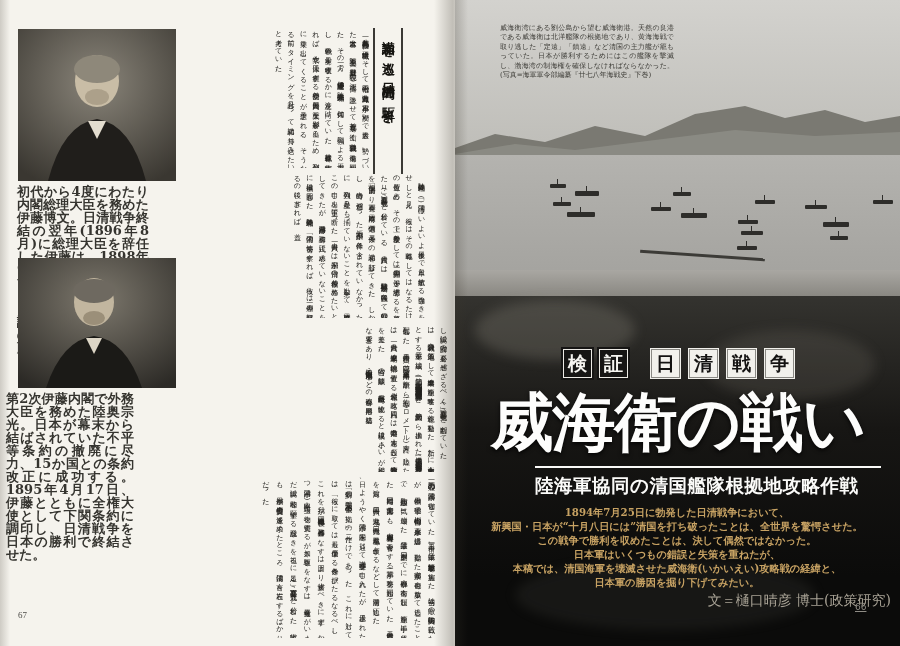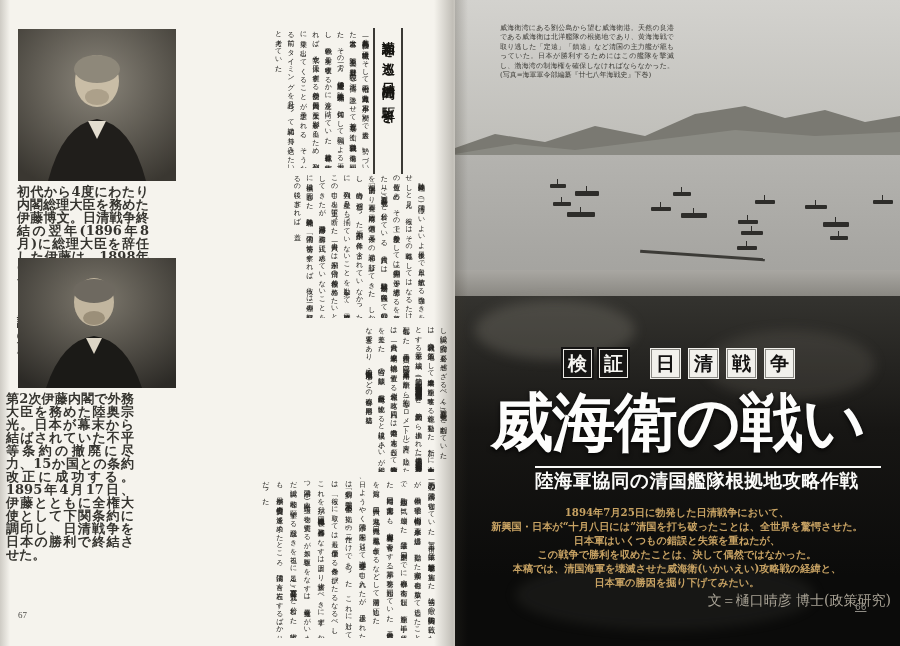--- a/index.html
+++ b/index.html
@@ -52,21 +52,21 @@
   .kicker-row{position:absolute;top:349px;left:108px;display:flex;gap:7px;}
   .kicker-row2{position:absolute;top:349px;left:196px;display:flex;gap:9px;}
   .kbox{width:27px;height:27px;display:flex;align-items:center;justify-content:center;
         font-size:19px;font-weight:bold;}
   .k-dark{background:#161514;color:#f5f4f0;border:1px solid #eceae5;box-shadow:0 0 0 2px #161514;}
   .k-light{background:#f2f1ec;color:#141312;border:1px solid #8a8984;box-shadow:0 0 0 1px #f2f1ec;}
   .main-title{position:absolute;left:4px;top:380px;width:438px;text-align:center;
               font-size:63px;font-weight:bold;color:#fdfdfc;letter-spacing:-1px;
               text-shadow:0 2px 4px rgba(0,0,0,.8);white-space:nowrap;}
   .subtitle{position:absolute;left:80px;top:466px;width:346px;border-top:2px solid #fafaf8;
-            font-size:18.5px;font-weight:bold;color:#fbfbf9;letter-spacing:.5px;
+            padding-top:5px;font-size:18.5px;font-weight:bold;color:#fbfbf9;letter-spacing:.5px;
             white-space:nowrap;}
   .lead{position:absolute;left:8px;top:506px;width:428px;text-align:center;
         font-size:10.2px;font-weight:bold;color:#c7a263;line-height:13.9px;}
   .credit{position:absolute;left:8px;top:592px;width:428px;text-align:right;
           font-size:14px;color:#a9a396;}
   .pagenum-right{position:absolute;left:400px;top:602px;font-size:9px;color:#8f8c85;
                  font-family:"DejaVu Sans","Liberation Sans",sans-serif;text-decoration:underline;}
 
   
   .gutter{position:absolute;left:434px;top:0;width:34px;height:646px;
@@ -175,22 +175,22 @@
       <div class="kbox k-light">争</div>
     </div>
 
     <div class="main-title">威海衛の戦い</div>
 
     <div class="subtitle">陸海軍協同の清国艦隊根拠地攻略作戦</div>
 
     <div class="lead">
       <div>1894年7月25日に勃発した日清戦争において、</div>
       <div>新興国・日本が“十月八日には”清国を打ち破ったことは、全世界を驚愕させた。</div>
+      <div>この戦争で勝利を収めたことは、決して偶然ではなかった。</div>
       <div>日本軍はいくつもの錯誤と失策を重ねたが、</div>
-      <div>この戦争で勝利を収めたことは、決して偶然ではなかった。</div>
       <div>本稿では、清国海軍を壊滅させた威海衛(いかいえい)攻略戦の経緯と、</div>
       <div>日本軍の勝因を掘り下げてみたい。</div>
     </div>
 
     <div class="credit">文＝樋口晴彦 博士(政策研究)</div>
 
     <div class="pagenum-right">66</div>
   </div>
 
   <div class="gutter"></div>

